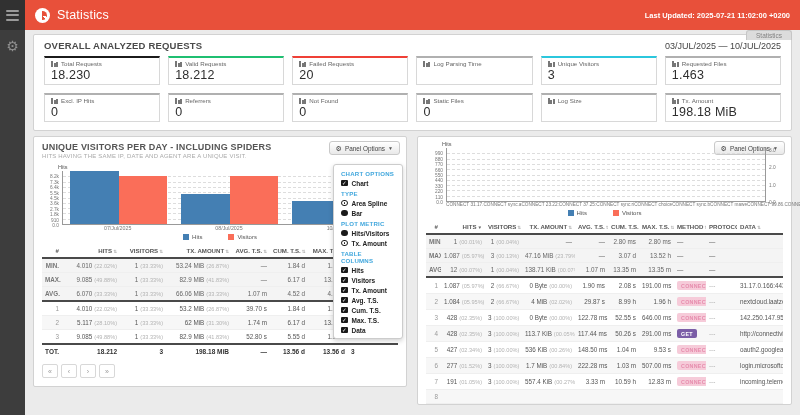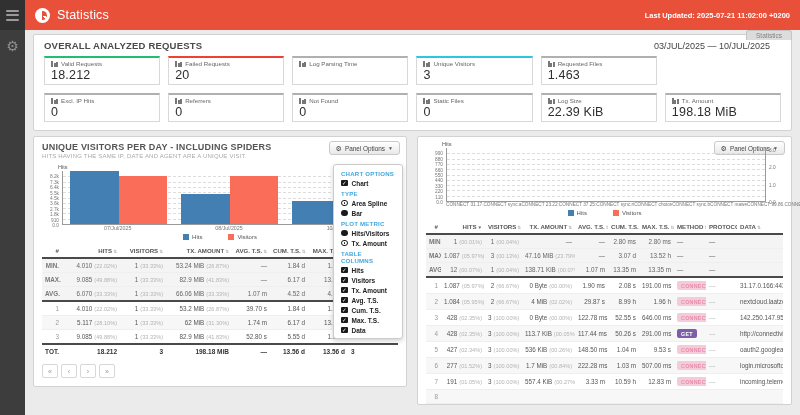--- a/index.html
+++ b/index.html
@@ -16,21 +16,21 @@
   .topbar{height:30px;background:#e8503a;display:flex;align-items:center;padding:0 10px;flex:0 0 30px;}
   .logo{width:15px;height:15px;border-radius:50%;background:#fff;position:relative;margin-right:7px;}
   .logo:after{content:"";position:absolute;inset:3px;border-radius:50%;
        background:conic-gradient(#e8503a 0 30%, #fff 30% 38%, #e8503a 38% 52%, #fff 52% 100%);}
   .topbar .ttl{color:#fff;font-size:12.5px;letter-spacing:.2px;}
   .topbar .upd{margin-left:auto;color:#fff;font-size:7.5px;font-weight:bold;}
   .stat-tab{position:absolute;top:30px;right:8px;background:#dcdcdc;border:1px solid #c6c6c6;border-bottom:none;
        border-radius:3px 3px 0 0;font-size:6.5px;color:#828282;padding:1px 9px;z-index:4;}
   
   .ov{background:#fff;border:1px solid #d2d2d2;margin:4px 8px 0 8px;border-radius:2px;}
-  .ov-head{display:flex;align-items:center;padding:5px 21px 3px 10px;}
+  .ov-head{display:flex;align-items:center;padding:5px 10px 3px 10px;}
   .ov-title{font-size:9.5px;font-weight:bold;color:#4a4a4a;letter-spacing:.2px;}
   .ov-range{margin-left:auto;font-size:9px;color:#444;}
   .cards{display:grid;grid-template-columns:repeat(6,1fr);gap:6px 8px;padding:2px 10px 8px 10px;}
   .card{border:1px solid #d8d8d8;border-top-width:2px;border-top-style:solid;padding:2px 6px;height:29px;background:#fff;}
   .card .lb{font-size:6.2px;color:#666;display:flex;align-items:center;gap:3px;white-space:nowrap;overflow:hidden;}
   .mini-ic{display:inline-block;width:7px;height:6px;flex:0 0 7px;
        background:linear-gradient(to top,#777 0 100%) left/2px 6px no-repeat,
                   linear-gradient(to top,#777 0 100%) 2.5px 100%/2px 4px no-repeat,
                   linear-gradient(to top,#777 0 100%) 5px 100%/2px 5px no-repeat;}
   .card .vl{font-size:12.5px;color:#2e2e2e;margin-top:1px;letter-spacing:.2px;}
@@ -124,20 +124,24 @@
       <span class="upd">Last Updated: 2025-07-21 11:02:00 +0200</span>
     </div>
     <div class="stat-tab">Statistics</div>
 
     <div class="ov">
       <div class="ov-head">
         <span class="ov-title">OVERALL ANALYZED REQUESTS</span>
         <span class="ov-range">03/JUL/2025 — 10/JUL/2025</span>
       </div>
       <div class="cards" id="cards1">
+          <div class="card" style="border-top-color: rgb(27, 27, 27);">
+            <div class="lb"><span class="mini-ic"></span>Total Requests</div>
+            <div class="vl">18.230</div>
+          </div>
           <div class="card" style="border-top-color: rgb(31, 191, 113);">
             <div class="lb"><span class="mini-ic"></span>Valid Requests</div>
             <div class="vl">18.212</div>
           </div>
           <div class="card" style="border-top-color: rgb(239, 64, 54);">
             <div class="lb"><span class="mini-ic"></span>Failed Requests</div>
             <div class="vl">20</div>
           </div>
           <div class="card" style="border-top-color: rgb(176, 176, 176);">
             <div class="lb"><span class="mini-ic"></span>Log Parsing Time</div>
@@ -163,21 +167,20 @@
           <div class="card" style="border-top-color: rgb(176, 176, 176);">
             <div class="lb"><span class="mini-ic"></span>Not Found</div>
             <div class="vl">0</div>
           </div>
           <div class="card" style="border-top-color: rgb(176, 176, 176);">
             <div class="lb"><span class="mini-ic"></span>Static Files</div>
             <div class="vl">0</div>
           </div>
           <div class="card" style="border-top-color: rgb(176, 176, 176);">
             <div class="lb"><span class="mini-ic"></span>Log Size</div>
-            <div class="vl">22.39 KiB</div>
           </div>
           <div class="card" style="border-top-color: rgb(176, 176, 176);">
             <div class="lb"><span class="mini-ic"></span>Tx. Amount</div>
             <div class="vl">198.18 MiB</div>
           </div>
         </div>
     </div>
 
     <div class="row">
 

